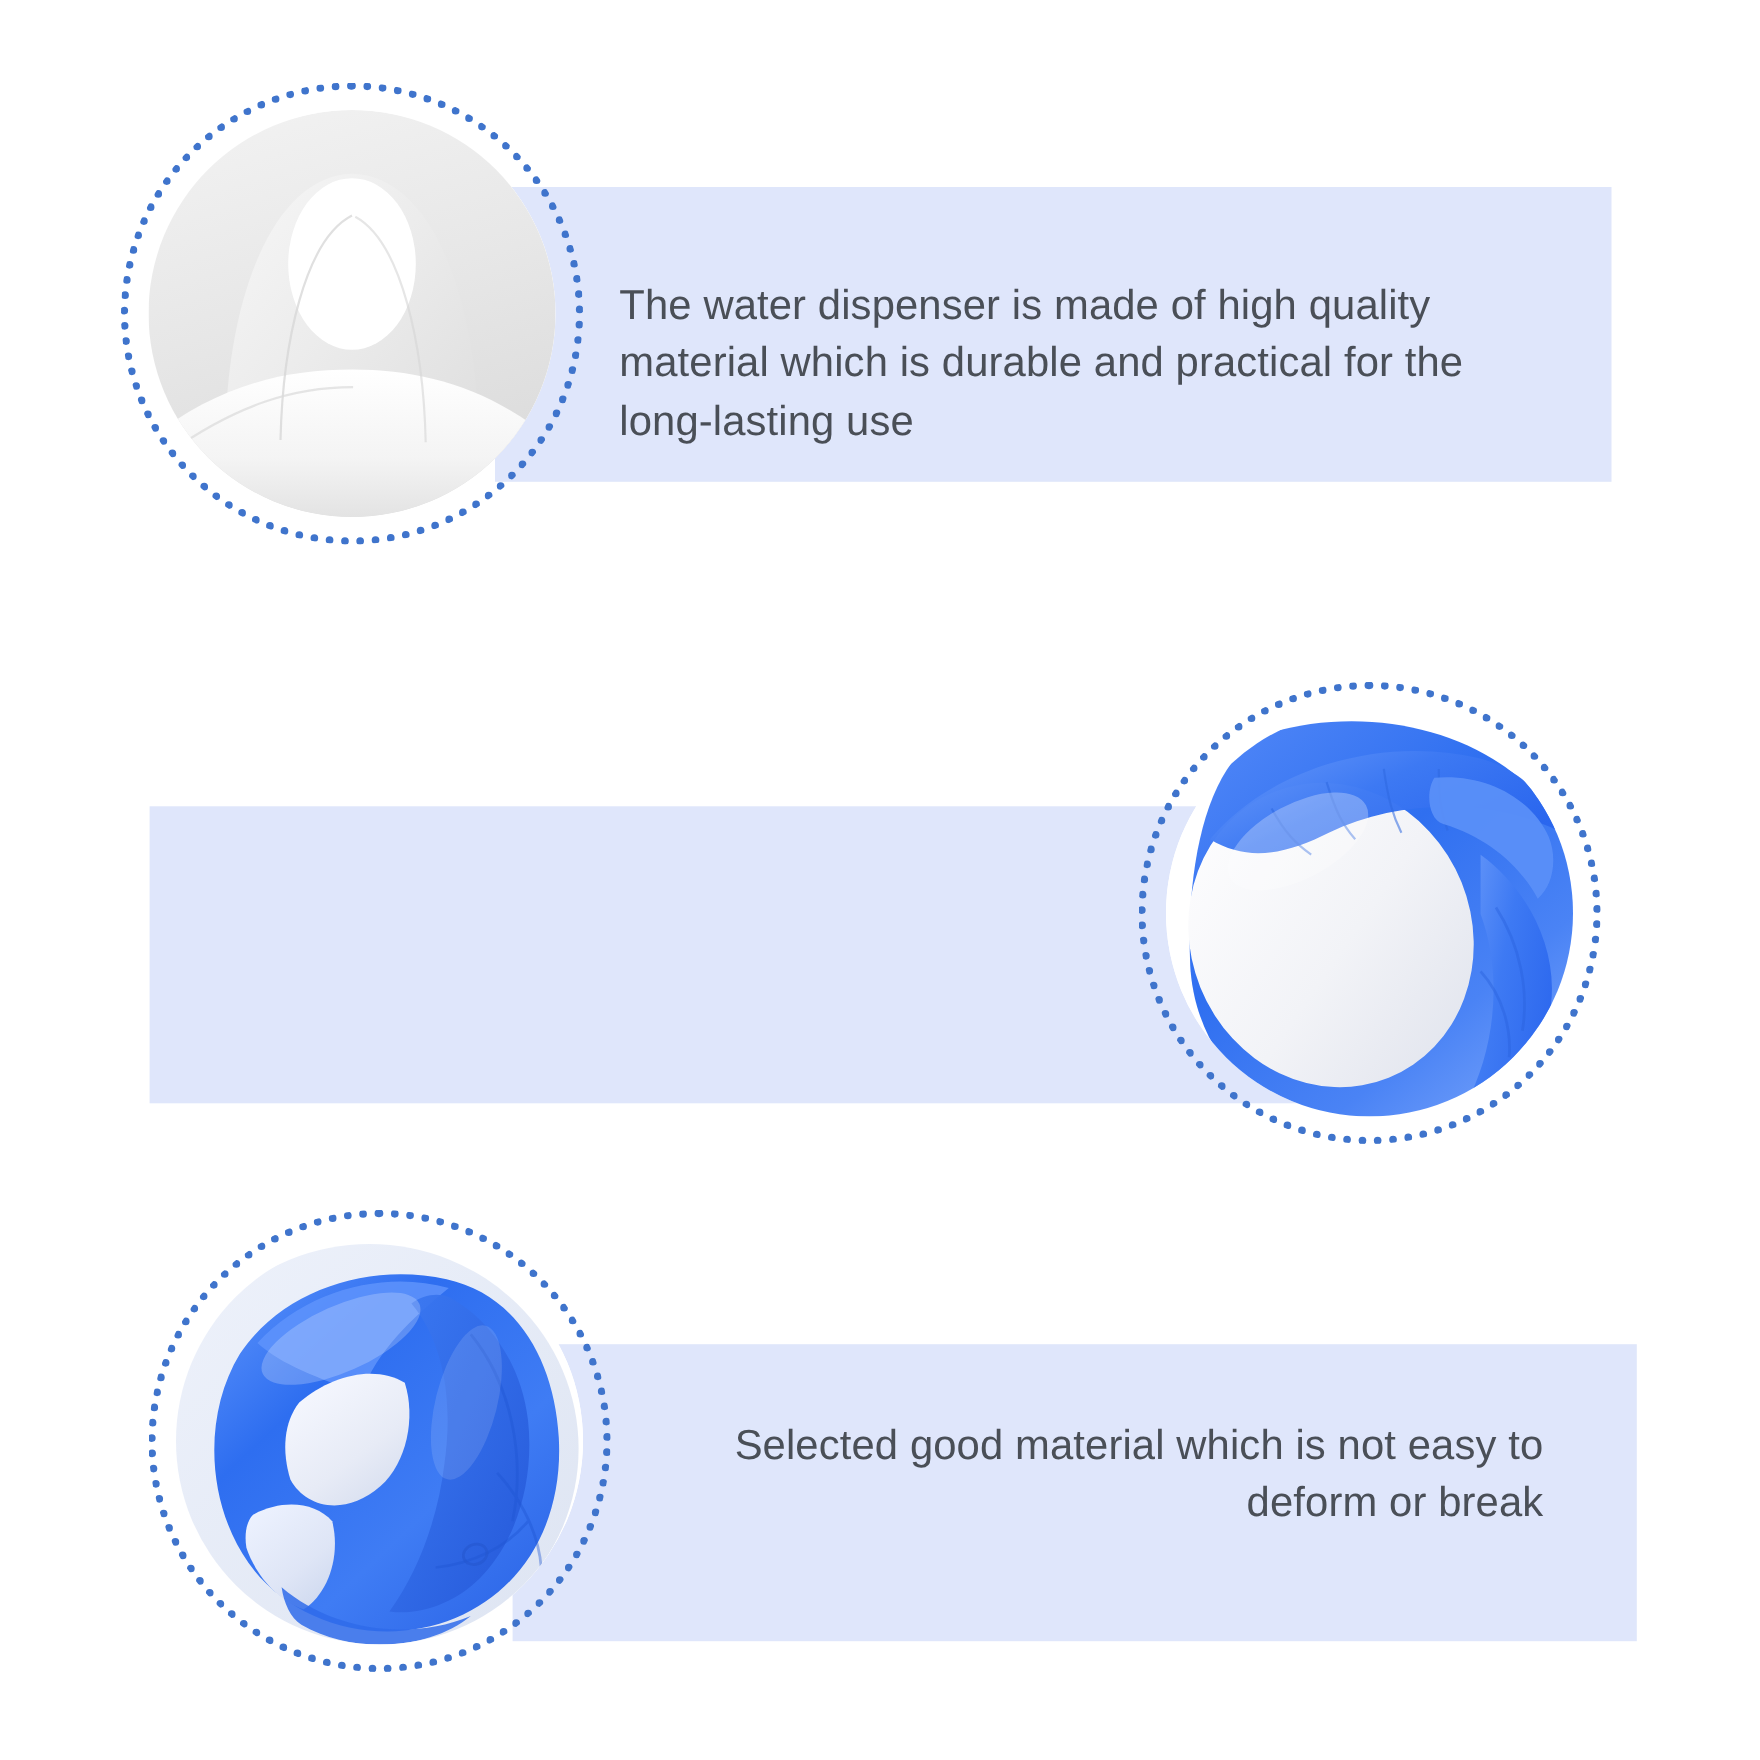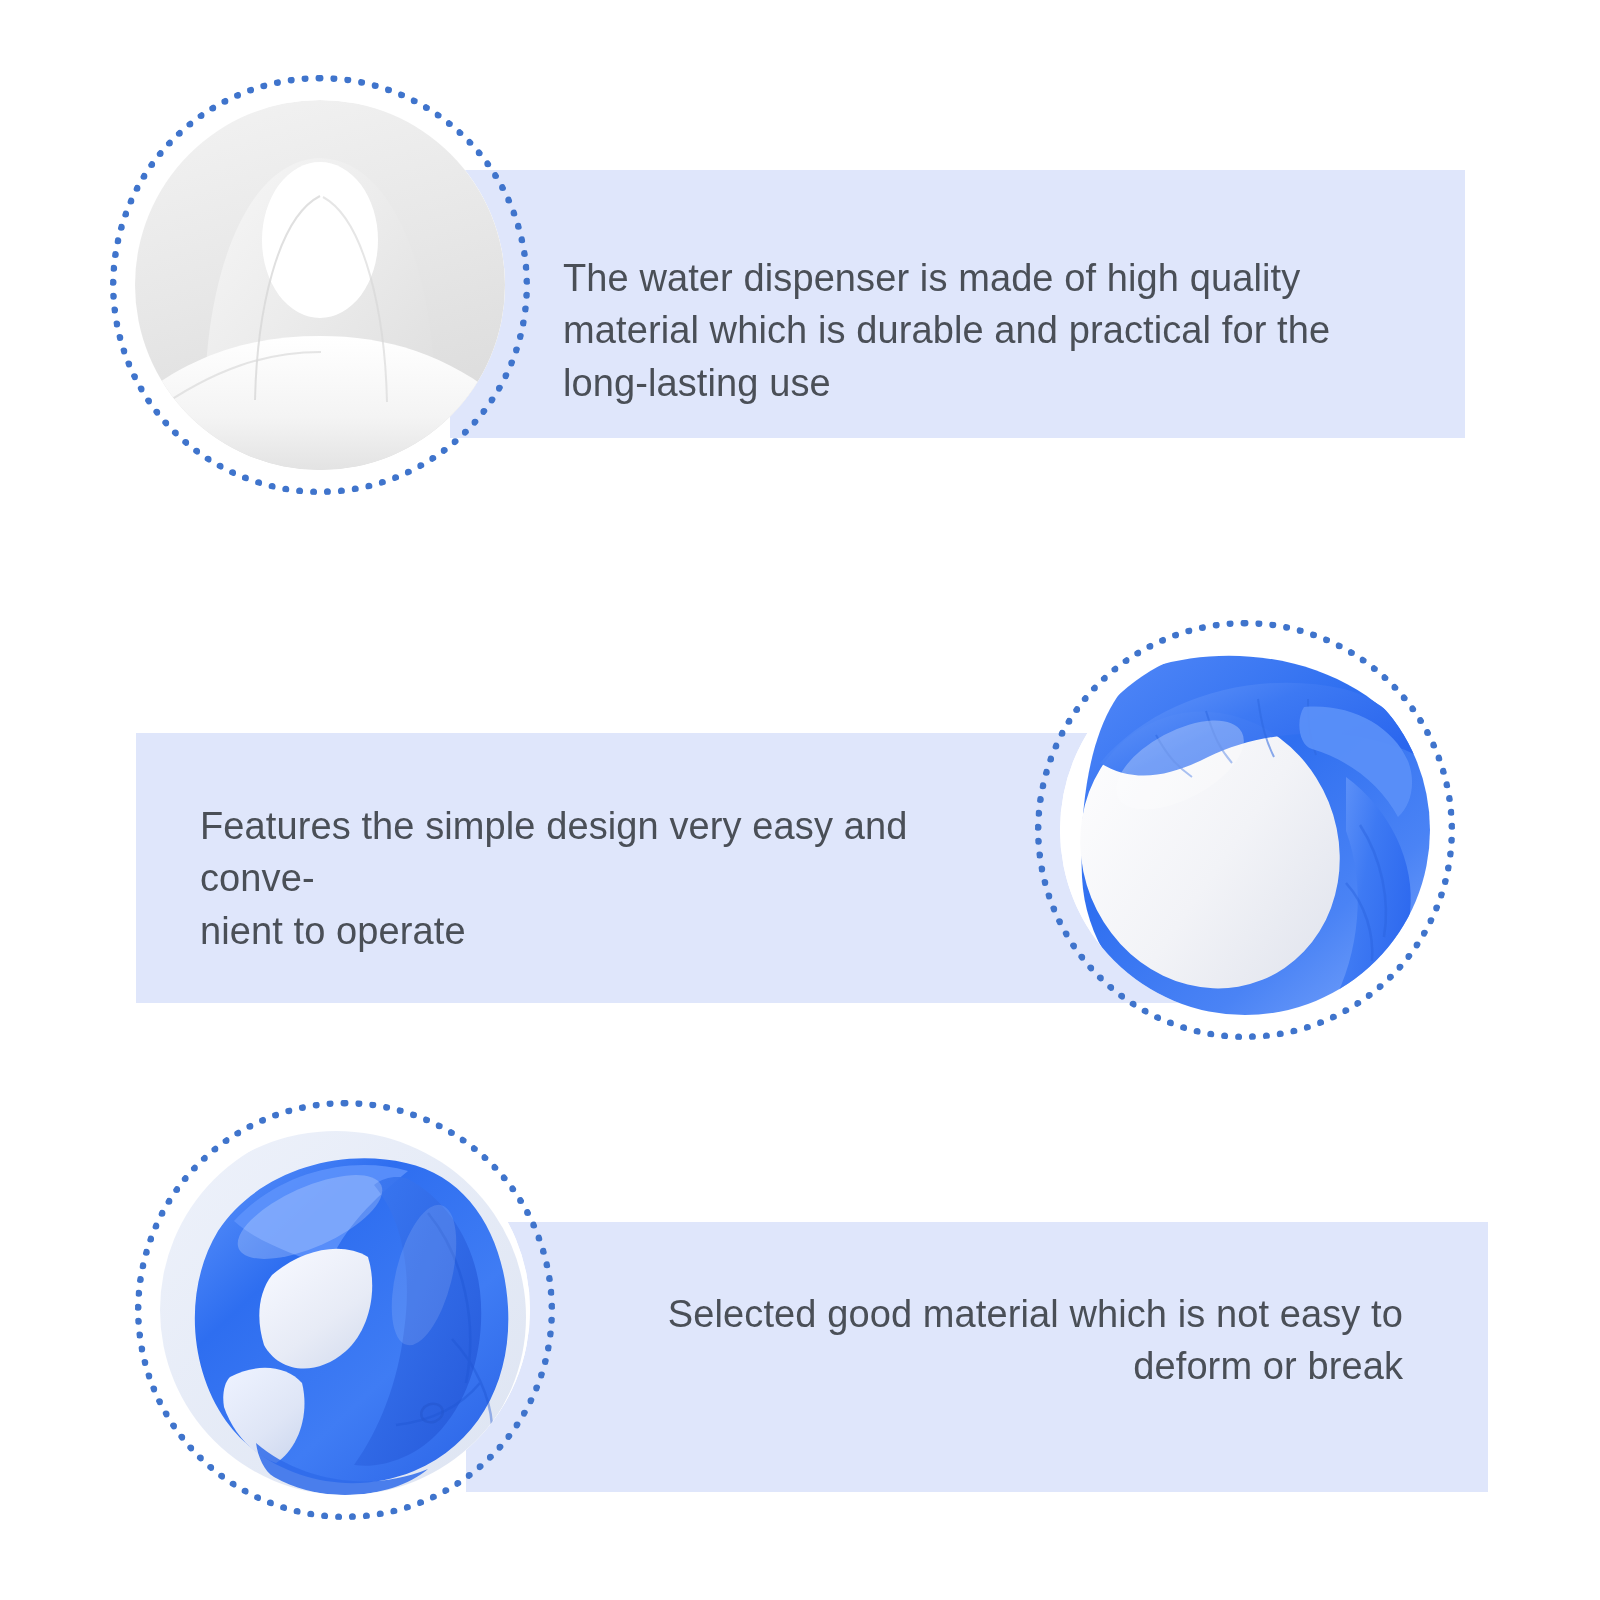--- a/index.html
+++ b/index.html
@@ -117,22 +117,20 @@
         <path d="M120 300 C122 212 142 118 185 96" fill="none" stroke="#d6d6d6" stroke-width="2" opacity="0.75"></path>
         <path d="M252 302 C250 214 230 120 188 97" fill="none" stroke="#d6d6d6" stroke-width="2" opacity="0.6"></path>
         <path d="M18 312 C80 268 132 252 186 252" fill="none" stroke="#dadada" stroke-width="2" opacity="0.7"></path>
       </svg>
     </div>
     <div class="ring"></div>
   </div>
 
   <div class="band" id="band-2"></div>
 
-  <div class="feature-text" id="text-2">Features the simple design very easy and conve-
-nient to operate</div>
 
   <div class="callout" id="callout-2">
     <div class="photo">
       <svg viewBox="0 0 370 370" xmlns="http://www.w3.org/2000/svg" aria-hidden="true">
         <defs>
           <linearGradient id="g2blue" x1="0.1" y1="0" x2="0.9" y2="1">
             <stop offset="0%" stop-color="#4f86f7"></stop>
             <stop offset="38%" stop-color="#2f6ff0"></stop>
             <stop offset="72%" stop-color="#4a83f5"></stop>
             <stop offset="100%" stop-color="#7ba6fb"></stop>

